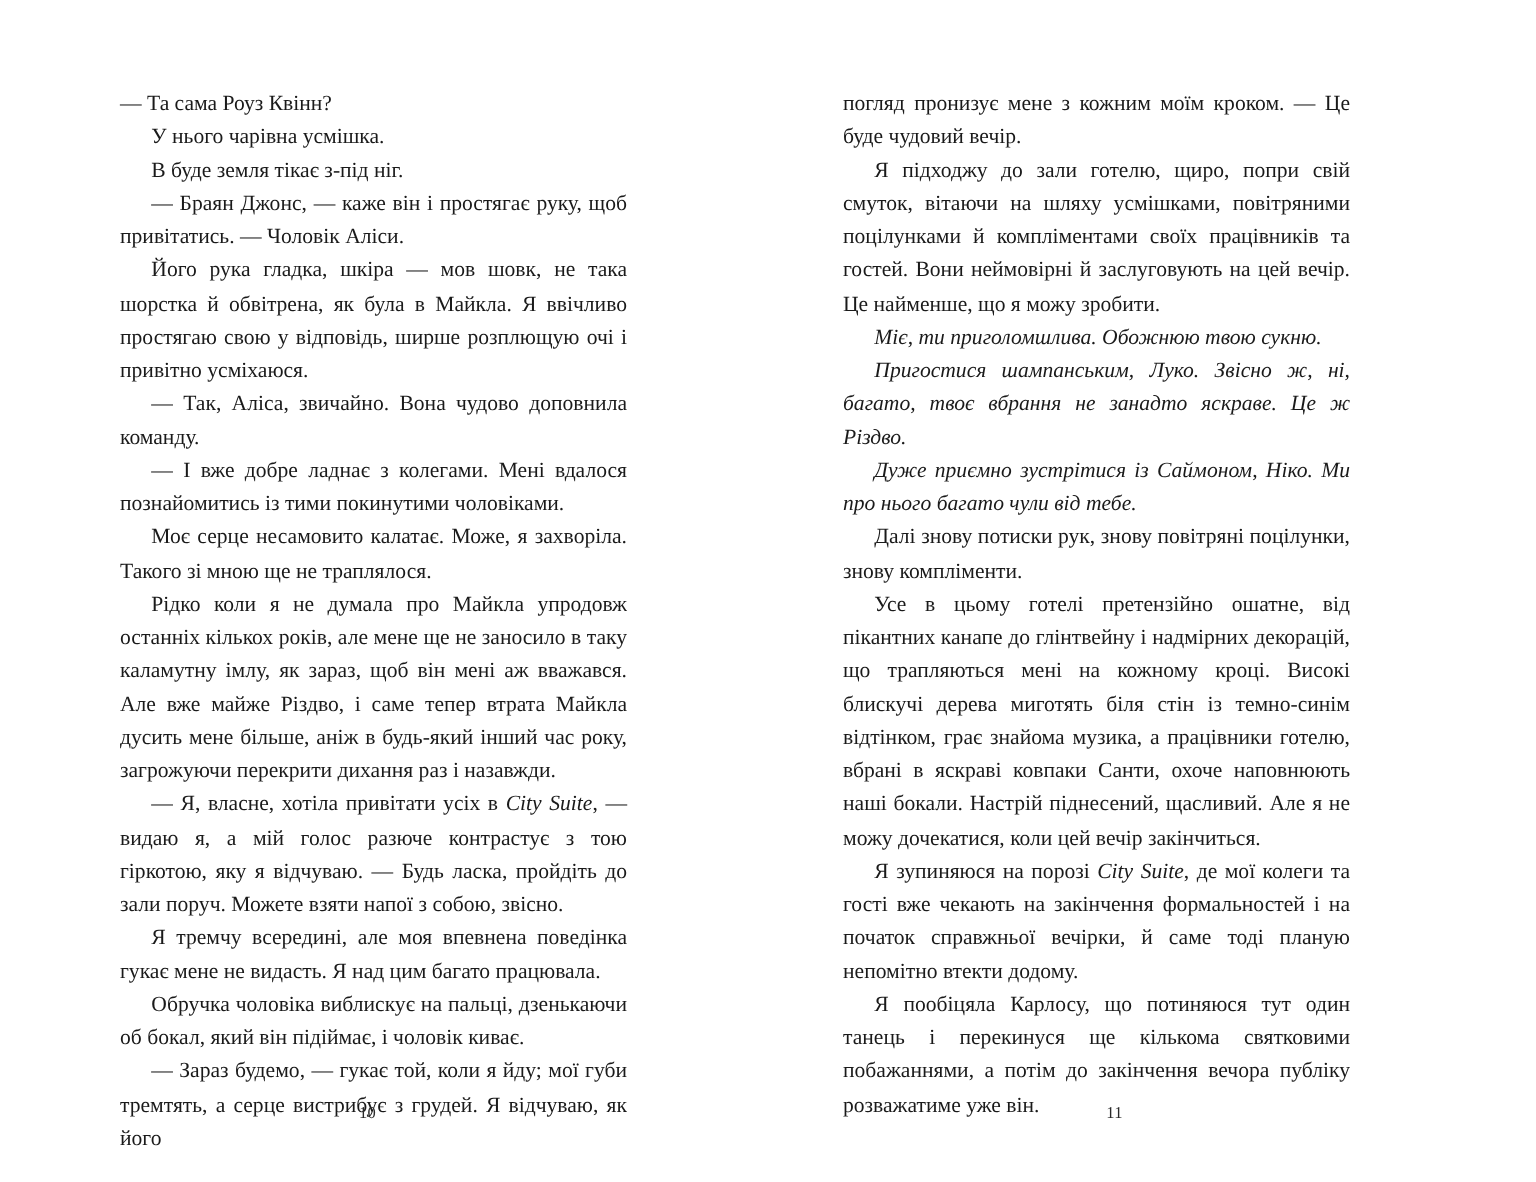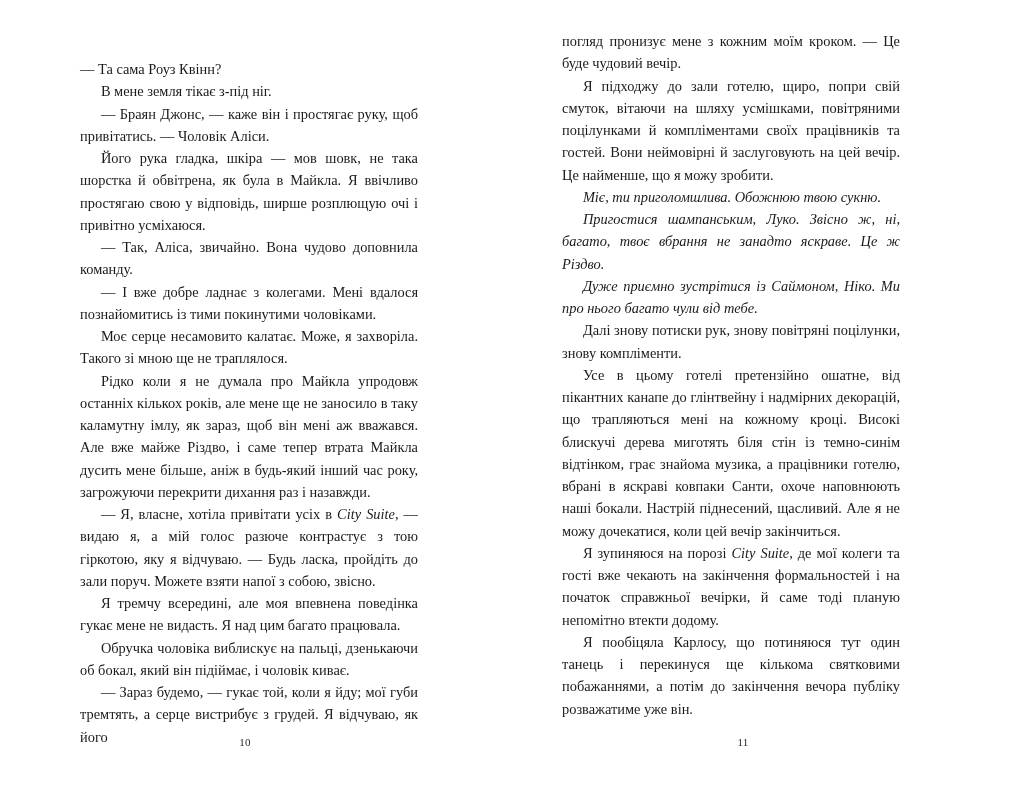--- a/index.html
+++ b/index.html
@@ -24,21 +24,21 @@
   .page {
     position: relative;
     width: 512px;
     height: 788px;
     box-sizing: border-box;
   }
   .page-left {
     padding: 58px 72px 0 80px;
   }
   .page-right {
-    padding: 30px 80px 0 72px;
+    padding: 58px 80px 0 72px;
   }
   .text-col {
     font-size: 14.4px;
     line-height: 1.545;
     text-align: justify;
     text-justify: inter-word;
     hyphens: manual;
   }
   .text-col p {
     margin: 0;
@@ -65,21 +65,22 @@
   .ital { font-style: italic; }
 </style>
 </head>
 <body>
 
 <div class="spread">
 
   <div class="page page-left">
     <div class="text-col">
       <p class="noindent">— Та сама Роуз Квінн?</p>
-      <p>В мене земля тікає з-під ніг.</p>
+      <p>У нього чарівна усмішка.</p>
+      <p>В буде земля тікає з-під ніг.</p>
       <p>— Браян Джонс, — каже він і простягає руку, щоб привітатись. — Чоловік Аліси.</p>
       <p>Його рука гладка, шкіра — мов шовк, не така шорстка й обвітрена, як була в Майкла. Я ввічливо простягаю свою у відповідь, ширше розплющую очі і привітно усміхаюся.</p>
       <p>— Так, Аліса, звичайно. Вона чудово доповнила команду.</p>
       <p>— І вже добре ладнає з колегами. Мені вдалося познайомитись із тими покинутими чоловіками.</p>
       <p>Моє серце несамовито калатає. Може, я захворіла. Такого зі мною ще не траплялося.</p>
       <p>Рідко коли я не думала про Майкла упродовж останніх кількох років, але мене ще не заносило в таку каламутну імлу, як зараз, щоб він мені аж вважався. Але вже майже Різдво, і саме тепер втрата Майкла дусить мене більше, аніж в будь-який інший час року, загрожуючи перекрити дихання раз і назавжди.</p>
       <p>— Я, власне, хотіла привітати усіх в <span class="ital">City Suite</span>, — видаю я, а мій голос разюче контрастує з тою гіркотою, яку я відчуваю. — Будь ласка, пройдіть до зали поруч. Можете взяти напої з собою, звісно.</p>
       <p>Я тремчу всередині, але моя впевнена поведінка гукає мене не видасть. Я над цим багато працювала.</p>
       <p>Обручка чоловіка виблискує на пальці, дзенькаючи об бокал, який він підіймає, і чоловік киває.</p>
       <p>— Зараз будемо, — гукає той, коли я йду; мої губи тремтять, а серце вистрибує з грудей. Я відчуваю, як його</p>

